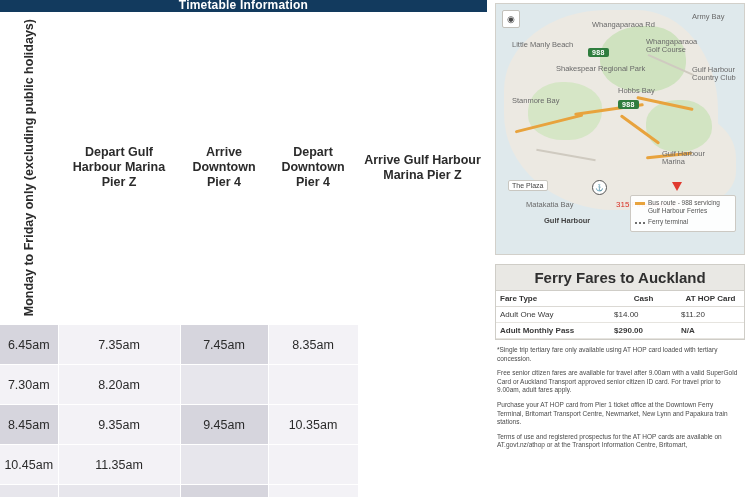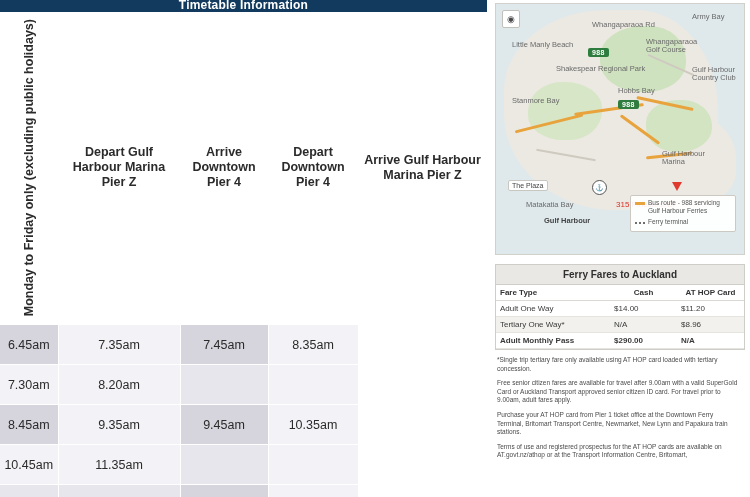--- a/index.html
+++ b/index.html
@@ -266,21 +266,21 @@
   
   .fares {
     margin: 9px 0 0 3px;
     width: 248px;
     border: 1px solid #cfcdc7;
     background: #fff;
   }
   .fares-title {
     background: #e9e8e4;
     text-align: center;
-    font-size: 10px;
+    font-size: 15px;
     font-weight: bold;
     color: #2f2f2f;
     padding: 4px 0 4px 0;
     border-bottom: 1px solid #cfcdc7;
   }
   table.fare-table {
     width: 100%;
     border-collapse: collapse;
     table-layout: fixed;
   }
@@ -453,25 +453,20 @@
             <th class="num">Cash</th>
             <th class="num">AT HOP Card</th>
           </tr>
         </thead>
         <tbody>
           <tr>
             <td>Adult One Way</td>
             <td class="num">$14.00</td>
             <td class="num">$11.20</td>
           </tr>
-          <tr class="alt">
-            <td>Tertiary One Way*</td>
-            <td class="num">N/A</td>
-            <td class="num">$8.96</td>
-          </tr>
           <tr class="bold">
             <td>Adult Monthly Pass</td>
             <td class="num">$290.00</td>
             <td class="num">N/A</td>
           </tr>
         </tbody>
       </table>
     </div>
 
     <div class="fare-notes">

